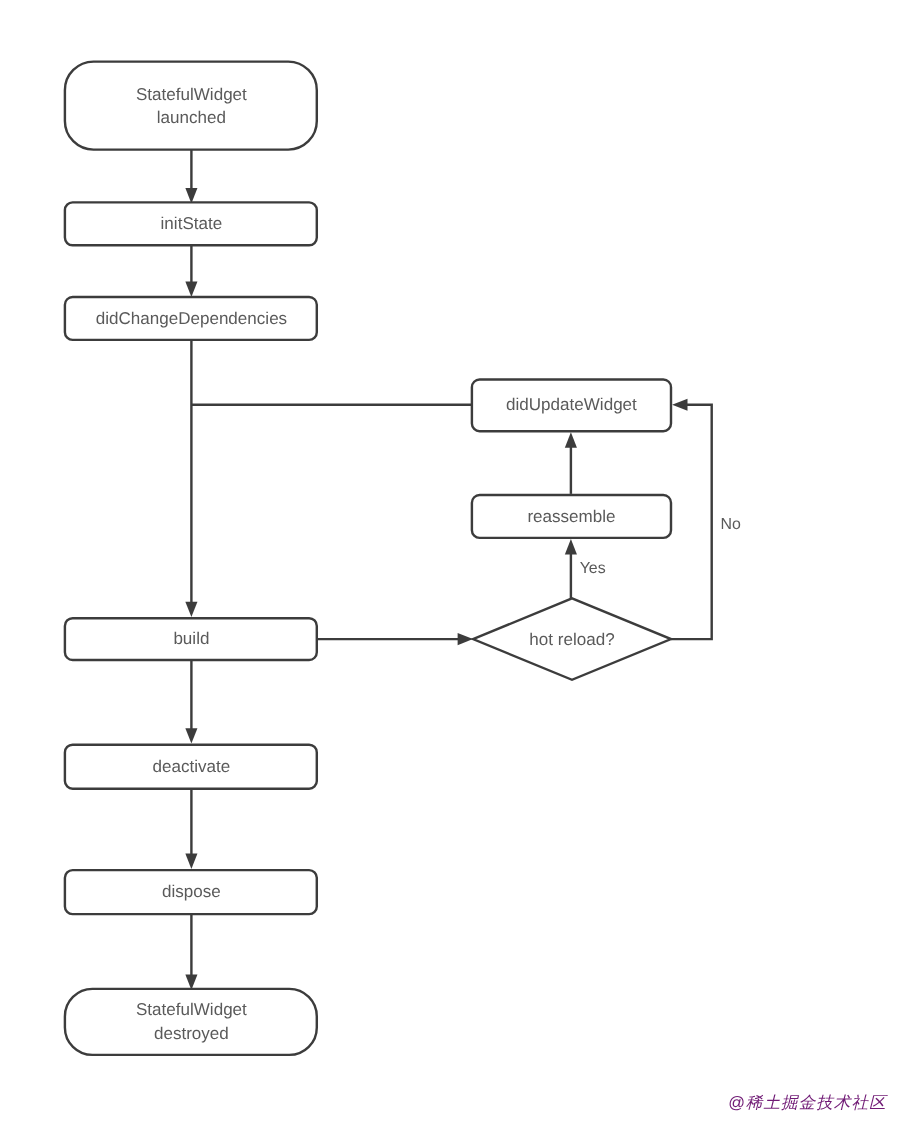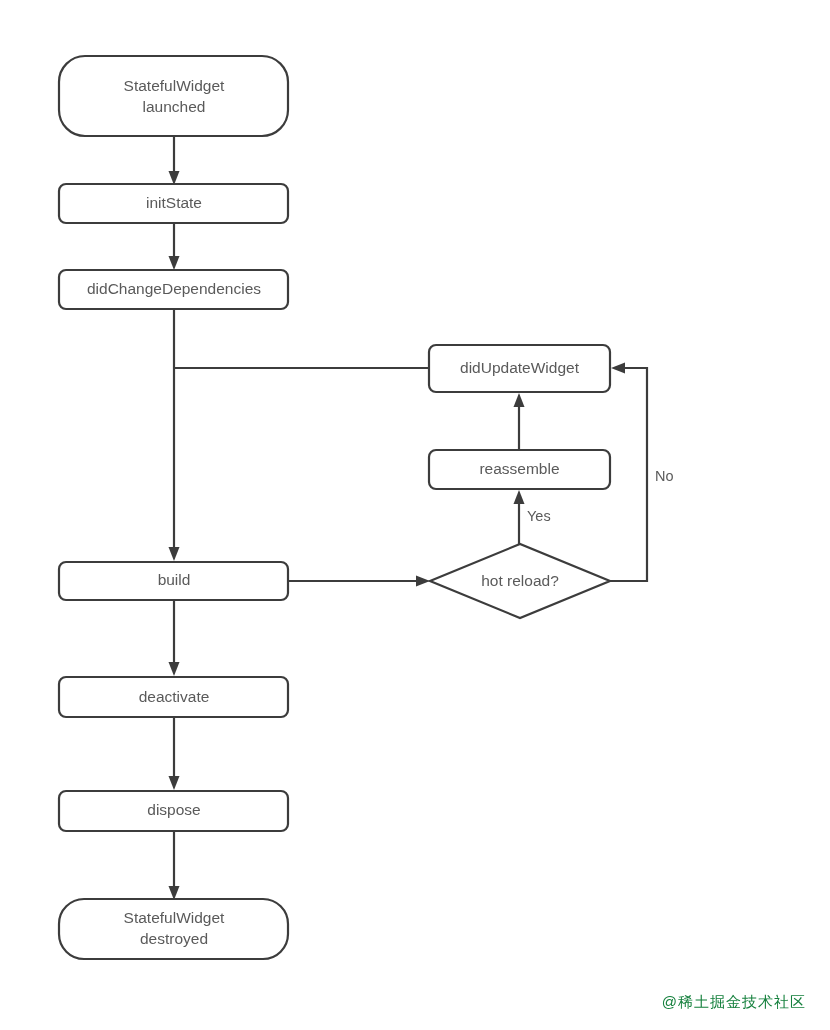--- a/index.html
+++ b/index.html
@@ -52,26 +52,27 @@
   .edge-label {
     fill: #5a5a5a;
     font-family: "Liberation Sans", "DejaVu Sans", sans-serif;
     font-size: 14.5px;
     dominant-baseline: middle;
   }
   .watermark {
     position: absolute;
     right: 24px;
     bottom: 18px;
-    color: #15803d;
+    color: #701a75;
     font-size: 15px;
     letter-spacing: 1px;
     font-family: "Liberation Sans", "DejaVu Sans", sans-serif;
     white-space: nowrap;
     user-select: none;
+    font-style: italic;
   }
 </style>
 </head>
 <body>
 
 <div id="canvas">
 
   <svg id="flow-svg" viewBox="0 0 830 1030">
 
     <g>

